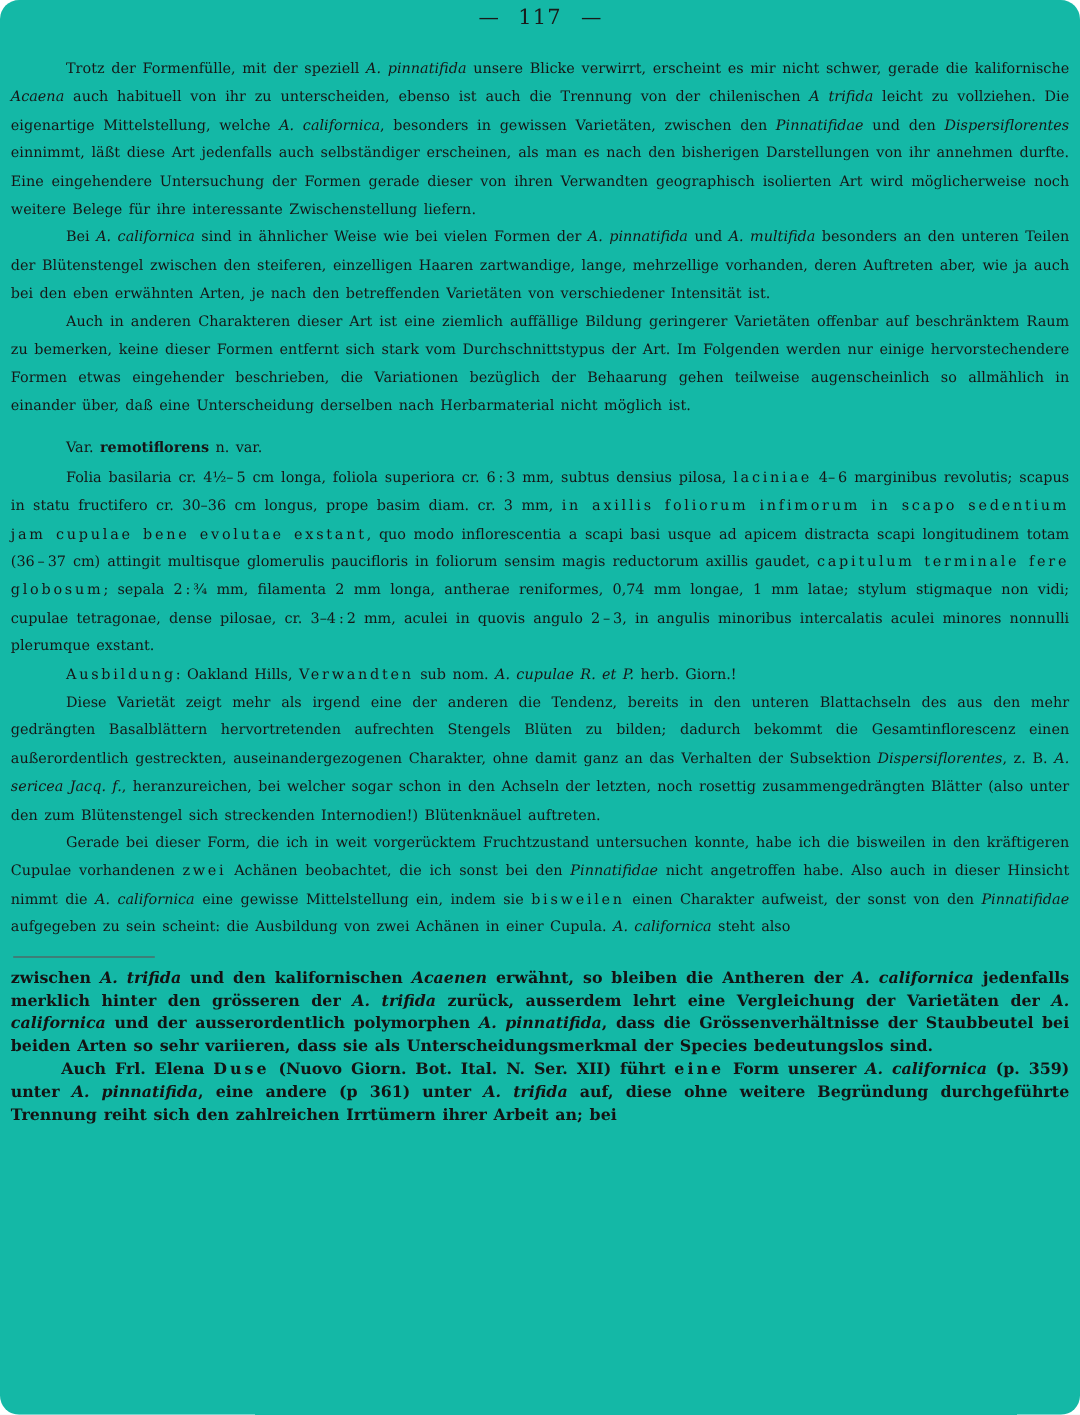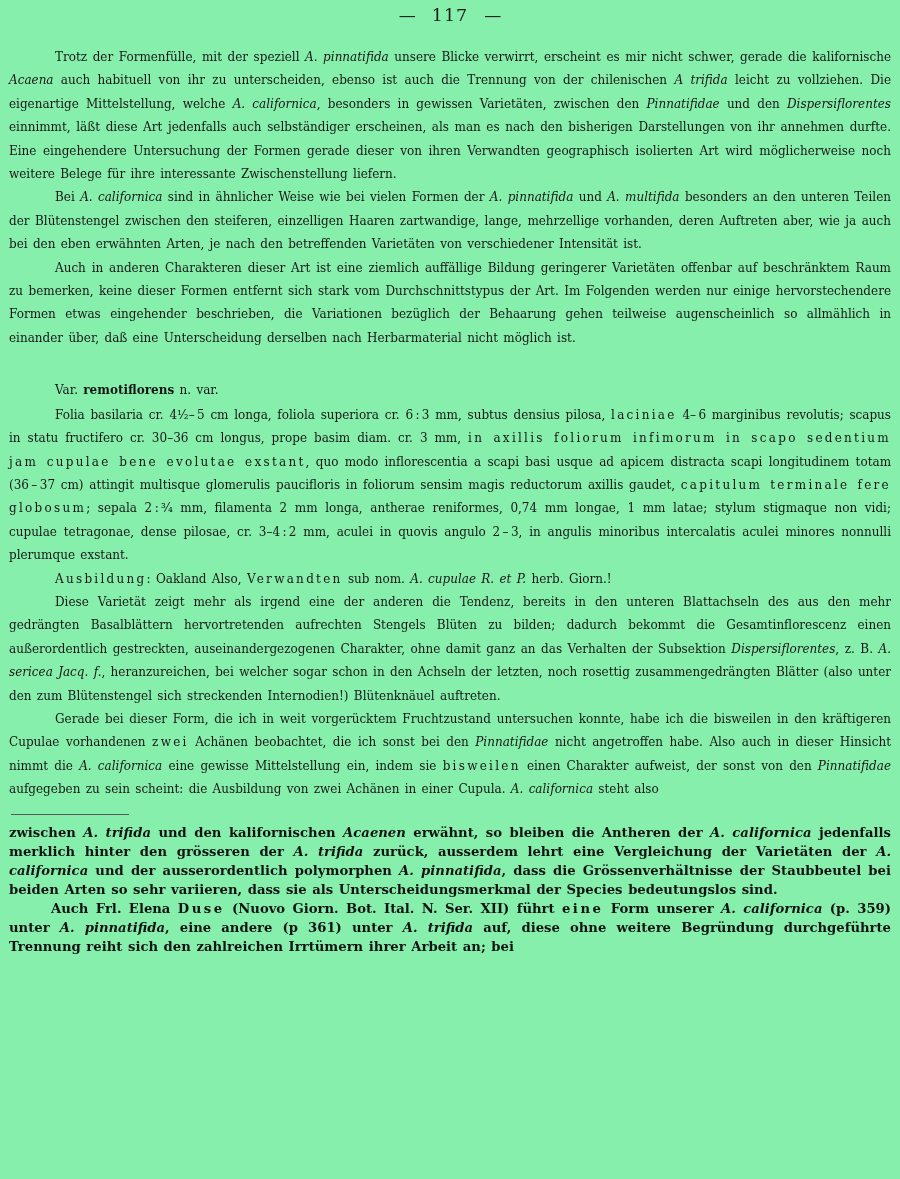--- a/index.html
+++ b/index.html
@@ -5,25 +5,26 @@
   html, body {
     margin: 0;
     padding: 0;
     background: #ffffff;
   }
   .page {
     position: relative;
     box-sizing: border-box;
     width: 900px;
     height: 1179px;
-    background: #86efac;
+    background: #14b8a6;
     font-family: "DejaVu Serif", "Liberation Serif", serif;
     color: #161616;
     padding: 5px 9px 0 9px;
     overflow: hidden;
+    border-radius: 16px;
   }
   .page-header {
     text-align: center;
     font-size: 17px;
     margin-bottom: 21px;
     color: #1a1a1a;
   }
   .page-header .dash {
     display: inline-block;
     margin: 0 16px;
@@ -38,21 +39,21 @@
     font-size: 12px;
     line-height: 23.4px;
     text-align: justify;
     word-spacing: 1.5px;
   }
   .para {
     margin: 0;
     text-indent: 46px;
   }
   .para.heading {
-    margin-top: 29px;
+    margin-top: 12px;
     margin-bottom: 1px;
     text-align: left;
   }
   .seg-i { font-style: italic; }
   .seg-b { font-weight: bold; }
   .seg-sp { letter-spacing: 0.19em; }
   .footnote {
     margin-top: 12px;
     font-size: 13.2px;
     line-height: 19px;
@@ -84,21 +85,21 @@
   <div class="page-header">
     <span class="dash">—</span><span class="pagenum">117</span><span class="dash">—</span>
   </div>
 
   <div class="body-text">
     <p class="para"><span>Trotz der Formenfülle, mit der speziell </span><span class="seg-i">A. pinnatifida</span><span> unsere Blicke verwirrt, erscheint es mir nicht schwer, gerade die kalifornische </span><span class="seg-i">Acaena</span><span> auch habituell von ihr zu unterscheiden, ebenso ist auch die Trennung von der chilenischen </span><span class="seg-i">A trifida</span><span> leicht zu vollziehen.  Die eigenartige Mittelstellung, welche </span><span class="seg-i">A. californica</span><span>, besonders in gewissen Varietäten, zwischen den </span><span class="seg-i">Pinnatifidae</span><span> und den </span><span class="seg-i">Dispersiflorentes</span><span> einnimmt, läßt diese Art jedenfalls auch selbständiger erscheinen, als man es nach den bisherigen Darstellungen von ihr annehmen durfte.  Eine eingehendere Untersuchung der Formen gerade dieser von ihren Verwandten geographisch isolierten Art wird möglicherweise noch weitere Belege für ihre interessante Zwischenstellung liefern.</span></p>
     <p class="para"><span>Bei </span><span class="seg-i">A. californica</span><span> sind in ähnlicher Weise wie bei vielen Formen der </span><span class="seg-i">A. pinnatifida</span><span> und </span><span class="seg-i">A. multifida</span><span> besonders an den unteren Teilen der Blütenstengel zwischen den steiferen, einzelligen Haaren zartwandige, lange, mehrzellige vorhanden, deren Auftreten aber, wie ja auch bei den eben erwähnten Arten, je nach den betreffenden Varietäten von verschiedener Intensität ist.</span></p>
     <p class="para"><span>Auch in anderen Charakteren dieser Art ist eine ziemlich auffällige Bildung geringerer Varietäten offenbar auf beschränktem Raum zu bemerken, keine dieser Formen entfernt sich stark vom Durchschnittstypus der Art.  Im Folgenden werden nur einige hervorstechendere Formen etwas eingehender beschrieben, die Variationen bezüglich der Behaarung gehen teilweise augenscheinlich so allmählich in einander über, daß eine Unterscheidung derselben nach Herbarmaterial nicht möglich ist.</span></p>
     <p class="para heading"><span>Var. </span><span class="seg-b">remotiflorens</span><span> n. var.</span></p>
     <p class="para"><span>Folia basilaria cr. 4¹⁄₂– 5 cm longa, foliola superiora cr. 6 : 3 mm, subtus densius pilosa, </span><span class="seg-sp">laciniae</span><span> 4– 6 marginibus revolutis; scapus in statu fructifero cr. 30–36 cm longus, prope basim diam. cr. 3 mm, </span><span class="seg-sp">in axillis foliorum infimorum in scapo sedentium jam cupulae bene evolutae exstant</span><span>, quo modo inflorescentia a scapi basi usque ad apicem distracta scapi longitudinem totam (36 – 37 cm) attingit multisque glomerulis paucifloris in foliorum sensim magis reductorum axillis gaudet, </span><span class="seg-sp">capitulum terminale fere globosum</span><span>; sepala 2 : ³⁄₄ mm, filamenta 2 mm longa, antherae reniformes, 0,74 mm longae, 1 mm latae; stylum stigmaque non vidi; cupulae tetragonae, dense pilosae, cr. 3–4 : 2 mm, aculei in quovis angulo 2 – 3, in angulis minoribus intercalatis aculei minores nonnulli plerumque exstant.</span></p>
-    <p class="para"><span class="seg-sp">Ausbildung</span><span>:  Oakland Also, </span><span class="seg-sp">Verwandten</span><span> sub nom. </span><span class="seg-i">A. cupulae R. et P.</span><span> herb. Giorn.!</span></p>
+    <p class="para"><span class="seg-sp">Ausbildung</span><span>:  Oakland Hills, </span><span class="seg-sp">Verwandten</span><span> sub nom. </span><span class="seg-i">A. cupulae R. et P.</span><span> herb. Giorn.!</span></p>
     <p class="para"><span>Diese Varietät zeigt mehr als irgend eine der anderen die Tendenz, bereits in den unteren Blattachseln des aus den mehr gedrängten Basalblättern hervortretenden aufrechten Stengels Blüten zu bilden; dadurch bekommt die Gesamtinflorescenz einen außerordentlich gestreckten, auseinandergezogenen Charakter, ohne damit ganz an das Verhalten der Subsektion </span><span class="seg-i">Dispersiflorentes</span><span>, z. B. </span><span class="seg-i">A. sericea Jacq. f.</span><span>, heranzureichen, bei welcher sogar schon in den Achseln der letzten, noch rosettig zusammengedrängten Blätter (also unter den zum Blütenstengel sich streckenden Internodien!) Blütenknäuel auftreten.</span></p>
     <p class="para"><span>Gerade bei dieser Form, die ich in weit vorgerücktem Fruchtzustand untersuchen konnte, habe ich die bisweilen in den kräftigeren Cupulae vorhandenen </span><span class="seg-sp">zwei</span><span> Achänen beobachtet, die ich sonst bei den </span><span class="seg-i">Pinnatifidae</span><span> nicht angetroffen habe.  Also auch in dieser Hinsicht nimmt die </span><span class="seg-i">A. californica</span><span> eine gewisse Mittelstellung ein, indem sie </span><span class="seg-sp">bisweilen</span><span> einen Charakter aufweist, der sonst von den </span><span class="seg-i">Pinnatifidae</span><span> aufgegeben zu sein scheint: die Ausbildung von zwei Achänen in einer Cupula.  </span><span class="seg-i">A. californica</span><span> steht also</span></p>
   </div>
 
   <div class="footnote">
     <div class="footnote-rule"></div>
     <p class="fn-para"><span>zwischen </span><span class="seg-i">A. trifida</span><span> und den kalifornischen </span><span class="seg-i">Acaenen</span><span> erwähnt, so bleiben die Antheren der </span><span class="seg-i">A. californica</span><span> jedenfalls merklich hinter den grösseren der </span><span class="seg-i">A. trifida</span><span> zurück, ausserdem lehrt eine Vergleichung der Varietäten der </span><span class="seg-i">A. californica</span><span> und der ausserordentlich polymorphen </span><span class="seg-i">A. pinnatifida</span><span>, dass die Grössenverhältnisse der Staubbeutel bei beiden Arten so sehr variieren, dass sie als Unterscheidungsmerkmal der Species bedeutungslos sind.</span></p>
     <p class="fn-para indent"><span>Auch Frl. Elena </span><span class="seg-sp">Duse</span><span> (Nuovo Giorn. Bot. Ital. N. Ser. XII) führt </span><span class="seg-sp">eine</span><span> Form unserer </span><span class="seg-i">A. californica</span><span> (p. 359) unter </span><span class="seg-i">A. pinnatifida</span><span>, eine andere (p 361) unter </span><span class="seg-i">A. trifida</span><span> auf, diese ohne weitere Begründung durchgeführte Trennung reiht sich den zahlreichen Irrtümern ihrer Arbeit an; bei </span></p>
   </div>
 

